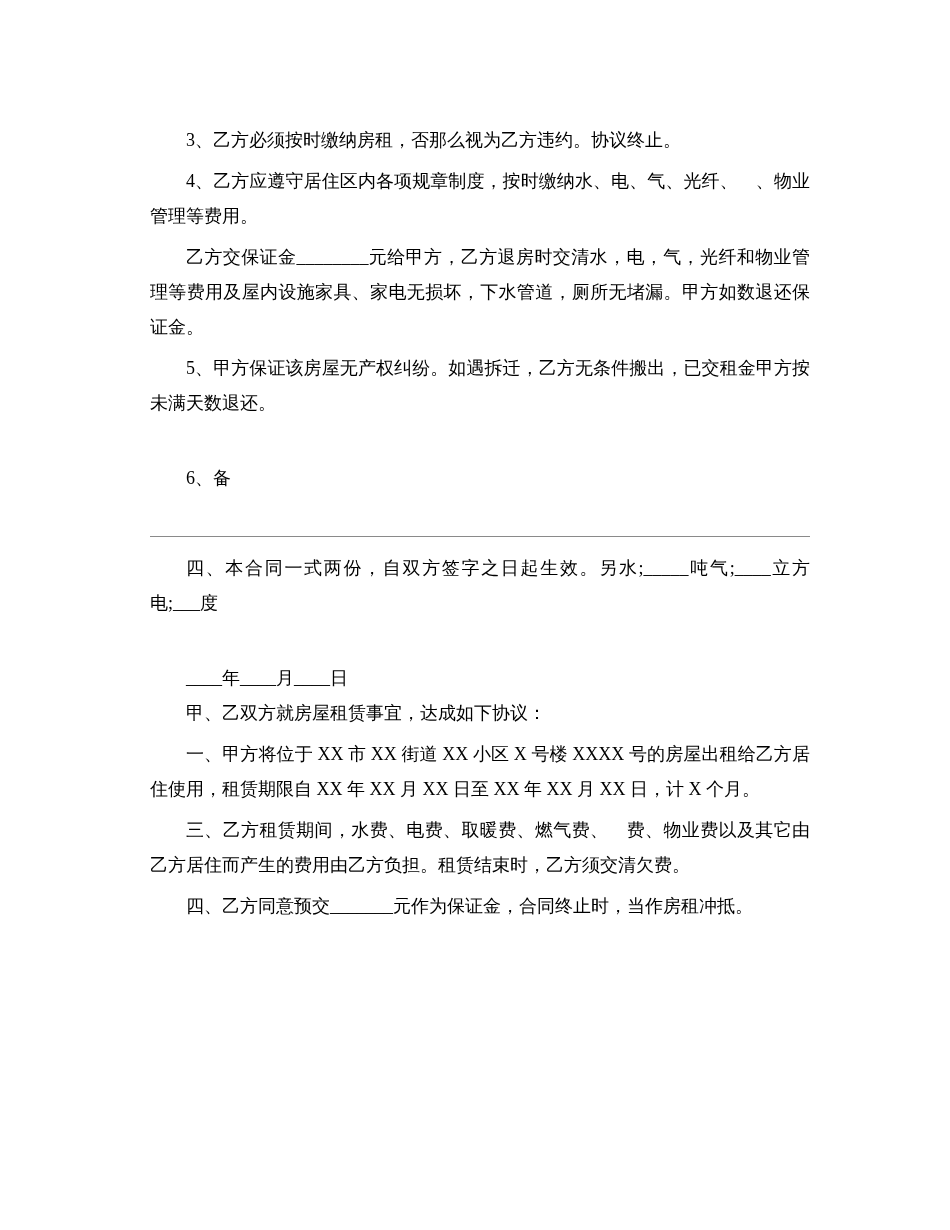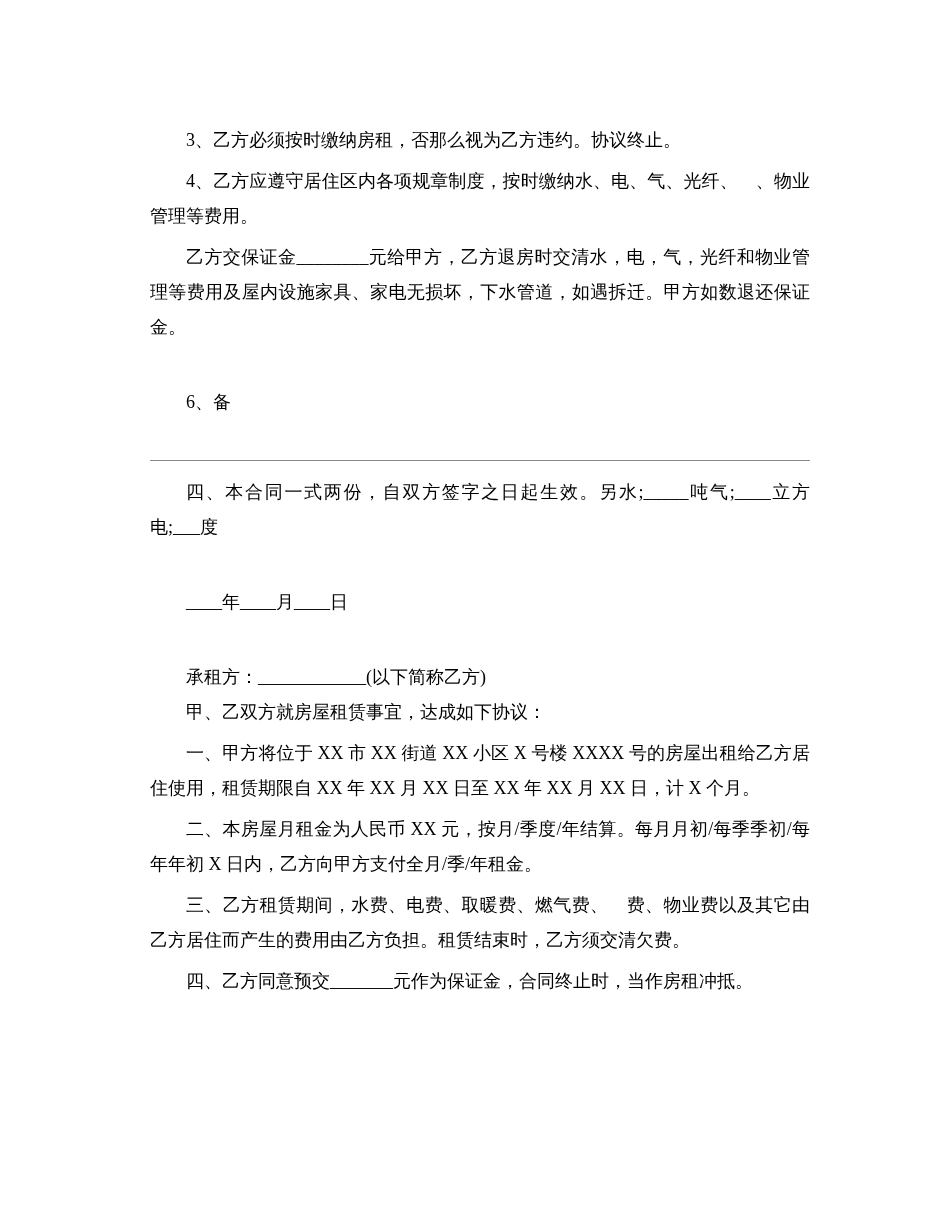--- a/index.html
+++ b/index.html
@@ -29,26 +29,25 @@
     height: 0;
     margin: 40px 0 14px 0;
   }
 </style>
 </head>
 <body>
 
 <div class="page">
   <p class="para indent">3、乙方必须按时缴纳房租，否那么视为乙方违约。协议终止。</p>
   <p class="para indent">4、乙方应遵守居住区内各项规章制度，按时缴纳水、电、气、光纤、　、物业管理等费用。</p>
-  <p class="para indent">乙方交保证金________元给甲方，乙方退房时交清水，电，气，光纤和物业管理等费用及屋内设施家具、家电无损坏，下水管道，如遇拆迁。甲方如数退还保证金。</p>
+  <p class="para indent">乙方交保证金________元给甲方，乙方退房时交清水，电，气，光纤和物业管理等费用及屋内设施家具、家电无损坏，下水管道，厕所无堵漏。甲方如数退还保证金。</p>
+  <p class="para indent">5、甲方保证该房屋无产权纠纷。如遇拆迁，乙方无条件搬出，已交租金甲方按未满天数退还。</p>
   <p class="para indent tight">6、备</p>
 
   <hr class="divider">
 
   <p class="para indent">四、本合同一式两份，自双方签字之日起生效。另水;_____吨气;____立方电;___度</p>
   <p class="para indent tight">____年____月____日</p>
-  <p class="para indent tight">承租方：____________(以下简称乙方)</p>
   <p class="para indent">甲、乙双方就房屋租赁事宜，达成如下协议：</p>
   <p class="para indent">一、甲方将位于 XX 市 XX 街道 XX 小区 X 号楼 XXXX 号的房屋出租给乙方居住使用，租赁期限自 XX 年 XX 月 XX 日至 XX 年 XX 月 XX 日，计 X 个月。</p>
-  <p class="para indent">二、本房屋月租金为人民币 XX 元，按月/季度/年结算。每月月初/每季季初/每年年初 X 日内，乙方向甲方支付全月/季/年租金。</p>
   <p class="para indent">三、乙方租赁期间，水费、电费、取暖费、燃气费、　费、物业费以及其它由乙方居住而产生的费用由乙方负担。租赁结束时，乙方须交清欠费。</p>
   <p class="para indent">四、乙方同意预交_______元作为保证金，合同终止时，当作房租冲抵。</p>
 </div>
 
 </body></html>

